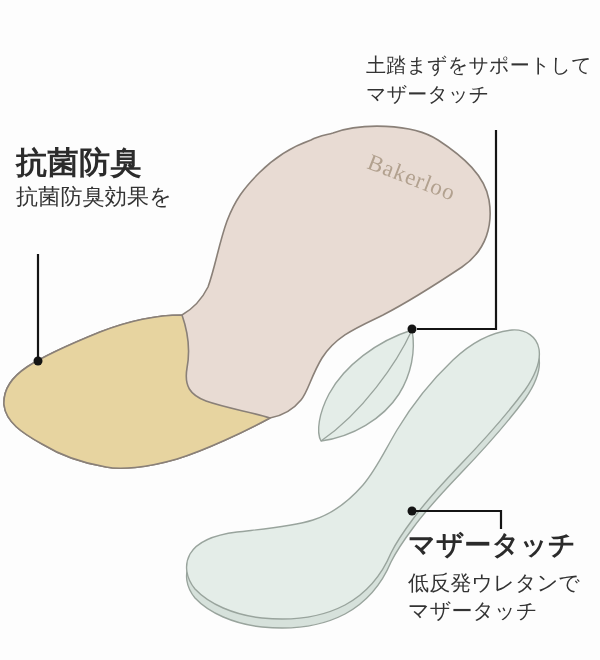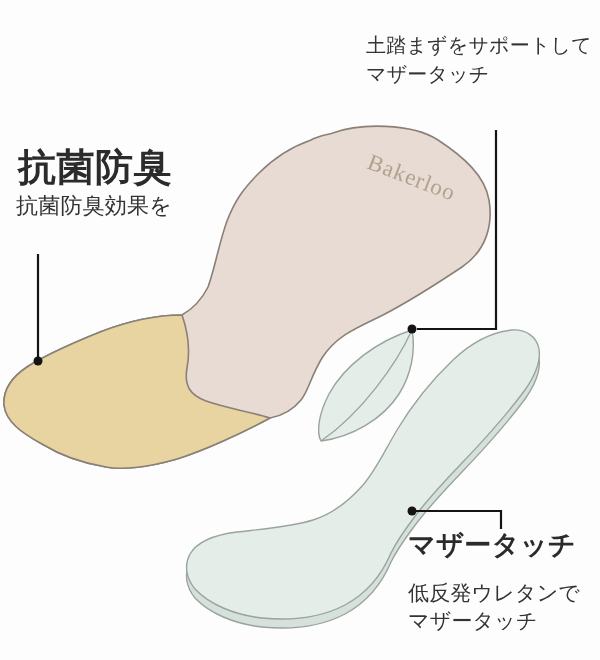--- a/index.html
+++ b/index.html
@@ -15,27 +15,27 @@
     font-family:"Liberation Serif","DejaVu Serif",serif;
     font-weight:600;color:#2b2b2b;line-height:1.25;white-space:nowrap;
     letter-spacing:0.5px;
   }
   .callout-desc{
     color:#333;font-weight:400;line-height:1.32;white-space:nowrap;
     letter-spacing:0.2px;
   }
   #callout-arch{left:366px;top:28px;}
   #callout-arch .callout-title{font-size:28px;}
-  #callout-arch .callout-desc{font-size:20px;margin-top:3px;line-height:29px;}
+  #callout-arch .callout-desc{font-size:20px;margin-top:23px;line-height:29px;}
   #callout-anti{left:16px;top:144px;}
-  #callout-anti .callout-title{font-size:38px;text-align:right;}
+  #callout-anti .callout-title{font-size:31px;}
   #callout-anti .callout-desc{font-size:22px;line-height:28px;}
   #callout-mother{left:408px;top:529px;}
   #callout-mother .callout-title{font-size:27px;}
-  #callout-mother .callout-desc{font-size:21px;margin-top:16px;line-height:28px;}
+  #callout-mother .callout-desc{font-size:21px;margin-top:6px;line-height:28px;}
   .brand-text{
     font-family:"Liberation Serif","DejaVu Serif",serif;
     font-size:23px;letter-spacing:1px;
   }
 </style>
 </head>
 <body>
 
 <div id="stage">
 

